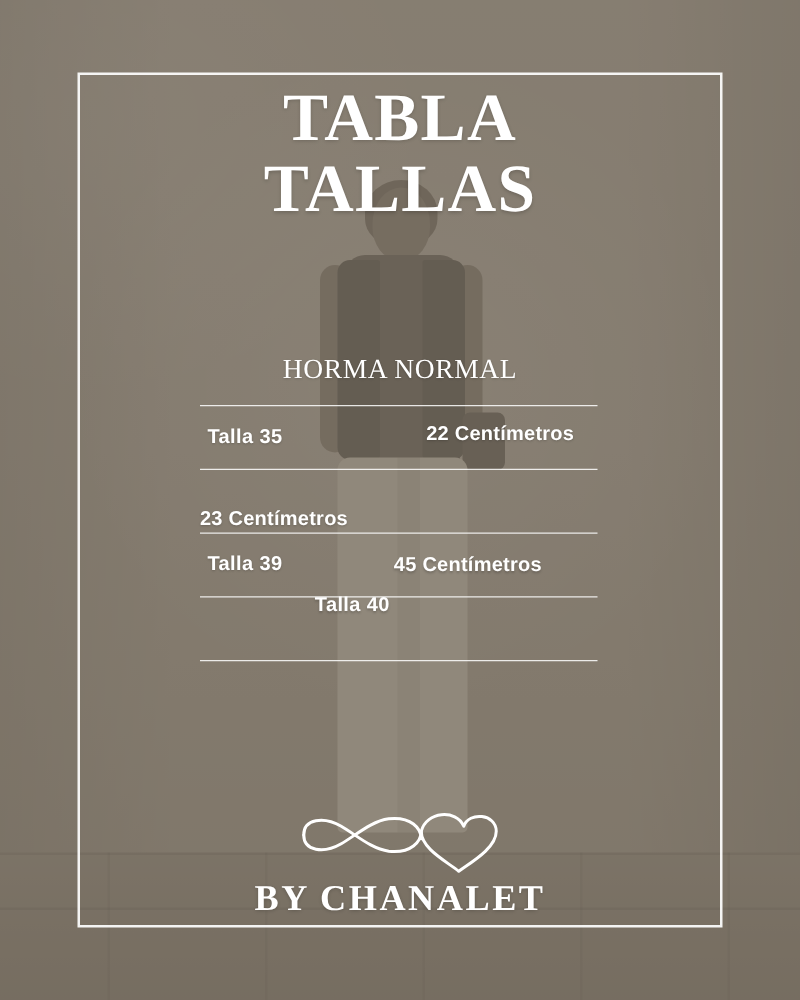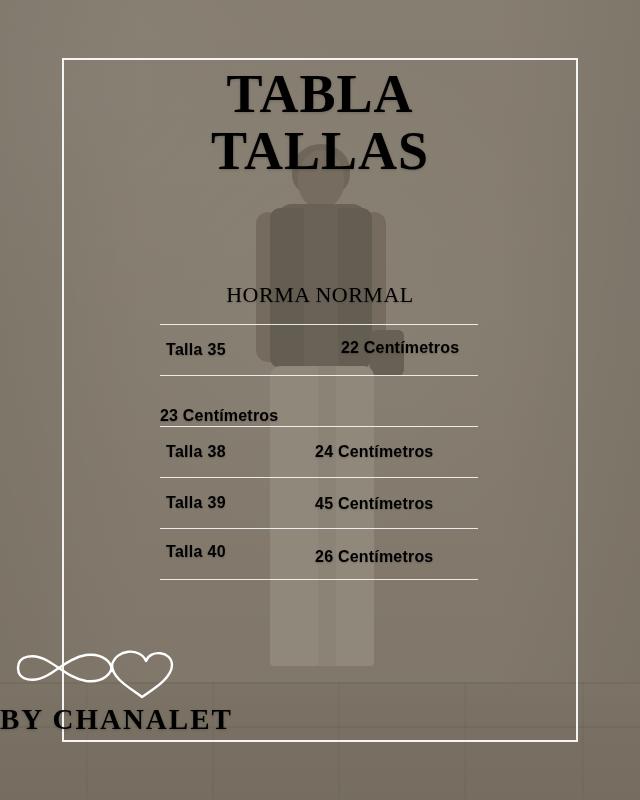--- a/index.html
+++ b/index.html
@@ -145,21 +145,21 @@
     top: 58px;
     right: 62px;
     bottom: 58px;
     border: 2px solid rgba(255,255,255,0.92);
   }
 
   
   .content {
     position: absolute;
     inset: 0;
-    color: #000000;
+    color: #ffffff;
     text-align: center;
   }
 
   .title {
     position: absolute;
     top: 66px;
     left: 0; right: 0;
     font-family: "Liberation Serif", serif;
     font-weight: bold;
     font-size: 54px;
@@ -188,20 +188,21 @@
   .row {
     display: flex;
     align-items: center;
     height: 50px;
     border-top: 1px solid rgba(255,255,255,0.85);
     position: relative;
     gap: 16px;
   }
   .row:last-child {
     border-bottom: 1px solid rgba(255,255,255,0.85);
+    flex-direction: column;
   }
   .cell-size {
     width: 46%;
     text-align: left;
     font-size: 16px;
     font-weight: bold;
     letter-spacing: 0.3px;
     padding-left: 6px;
     box-sizing: border-box;
     text-shadow: 0 1px 2px rgba(0,0,0,0.20);
@@ -223,21 +224,21 @@
   .row-4 .cell-cm { position: relative; top: 1px; }
   .row-5 .cell-cm { position: relative; top: 3px; }
   .row-5 .cell-size { position: relative; top: -2px; }
 
   .logo {
     position: absolute;
     bottom: 64px;
     left: 0; right: 0;
     display: flex;
     flex-direction: column;
-    align-items: flex-start;
+    align-items: center;
   }
   .logo-mark {
     width: 190px;
     height: 66px;
     display: block;
   }
   .brand {
     margin-top: 2px;
     font-family: "Liberation Serif", serif;
     font-weight: bold;
@@ -295,33 +296,28 @@
       <div class="row row-0">
         <div class="cell-size">Talla 35</div>
         <div class="cell-cm">22 Centímetros</div>
       </div>
 
       <div class="row row-1">
         <div class="cell-cm">23 Centímetros</div>
       </div>
 
 
-      <div class="row row-3">
-        <div class="cell-size">Talla 38</div>
-        <div class="cell-cm">24 Centímetros</div>
-      </div>
 
       <div class="row row-4">
         <div class="cell-size">Talla 39</div>
         <div class="cell-cm">45 Centímetros</div>
       </div>
 
       <div class="row row-5">
         <div class="cell-size">Talla 40</div>
-        <div class="cell-cm">26 Centímetros</div>
       </div>
 
     </div>
 
     <div class="logo">
       <svg class="logo-mark" viewBox="0 0 190 66" fill="none">
         <path d="M18 33 C18 20, 34 18, 48 26 C60 33, 72 44, 86 46 C104 48, 112 38, 112 30" stroke="#ffffff" stroke-width="2.4" stroke-linecap="round" fill="none"></path>
         <path d="M18 33 C18 46, 34 48, 48 40 C60 33, 72 22, 86 20 C104 18, 112 28, 112 36" stroke="#ffffff" stroke-width="2.4" stroke-linecap="round" fill="none"></path>
         <path d="M112 30 C116 14, 140 12, 146 26 C150 14, 172 16, 172 30 C172 44, 150 56, 142 62 C132 54, 112 44, 112 30 Z" stroke="#ffffff" stroke-width="2.4" stroke-linejoin="round" fill="none"></path>
       </svg>

